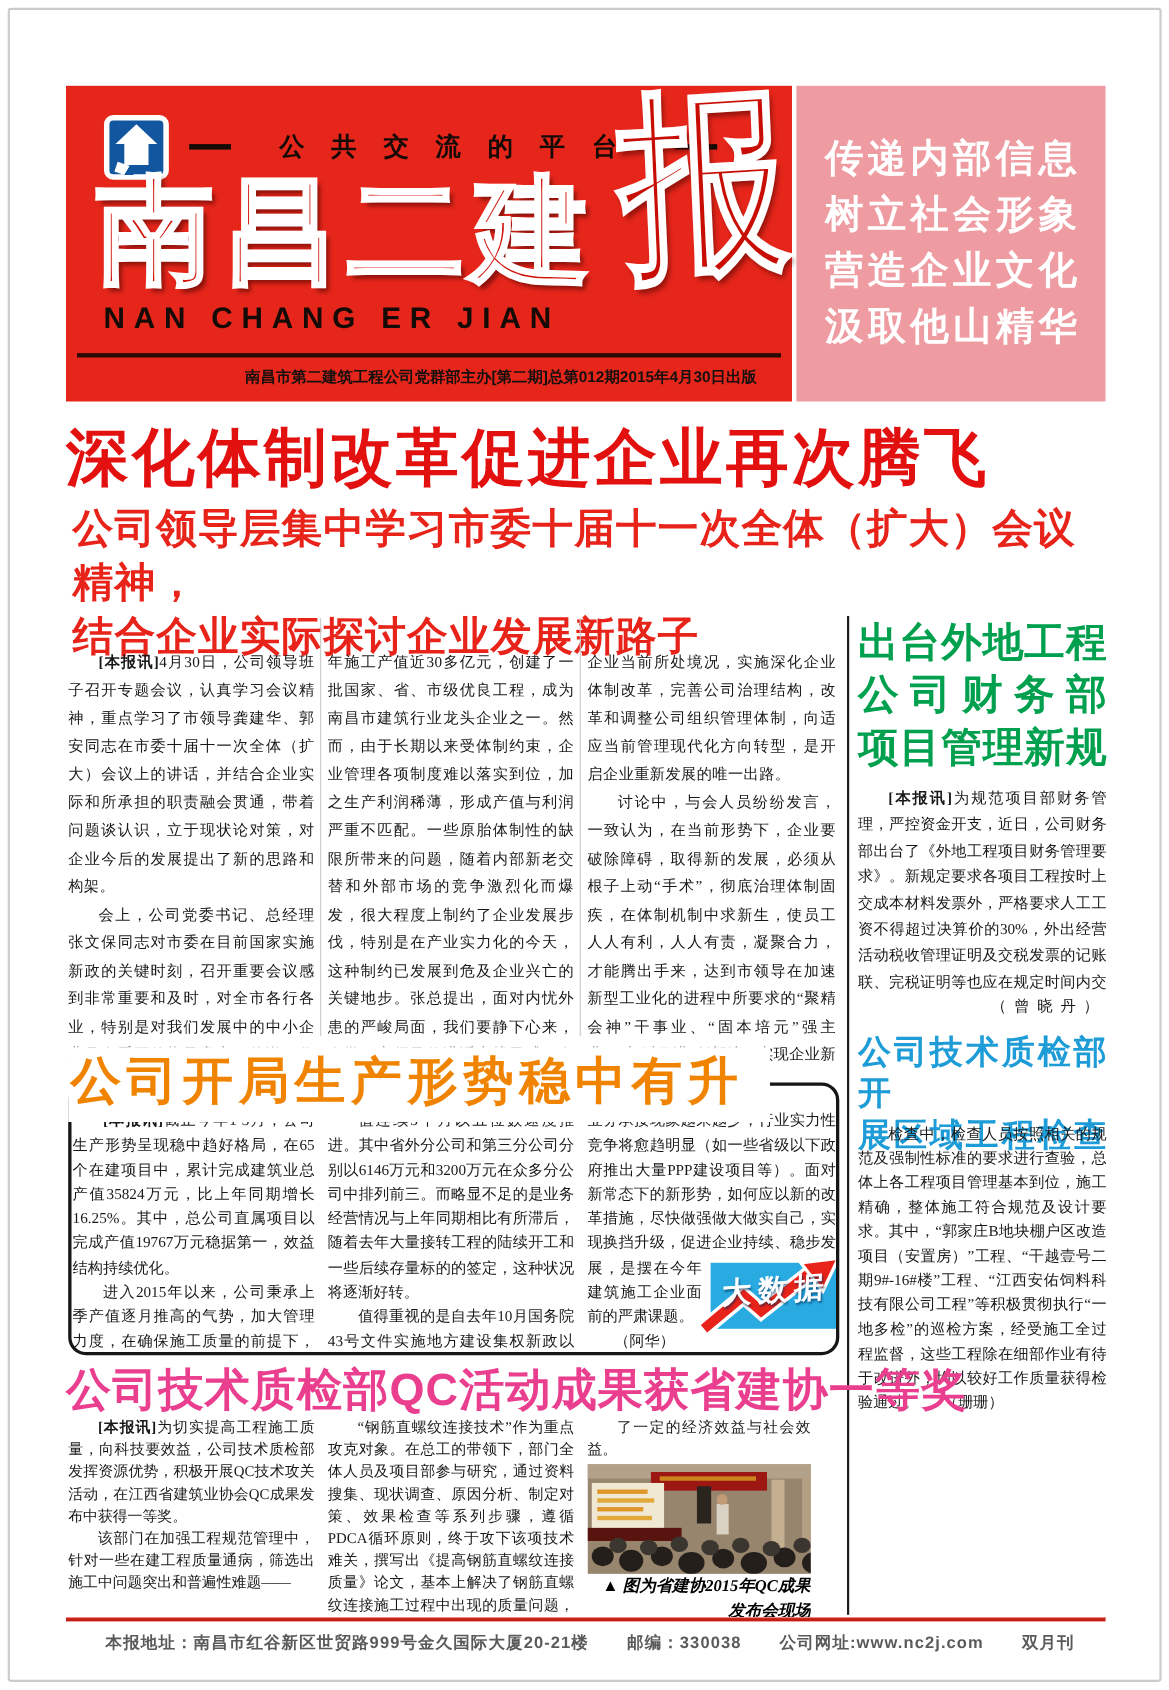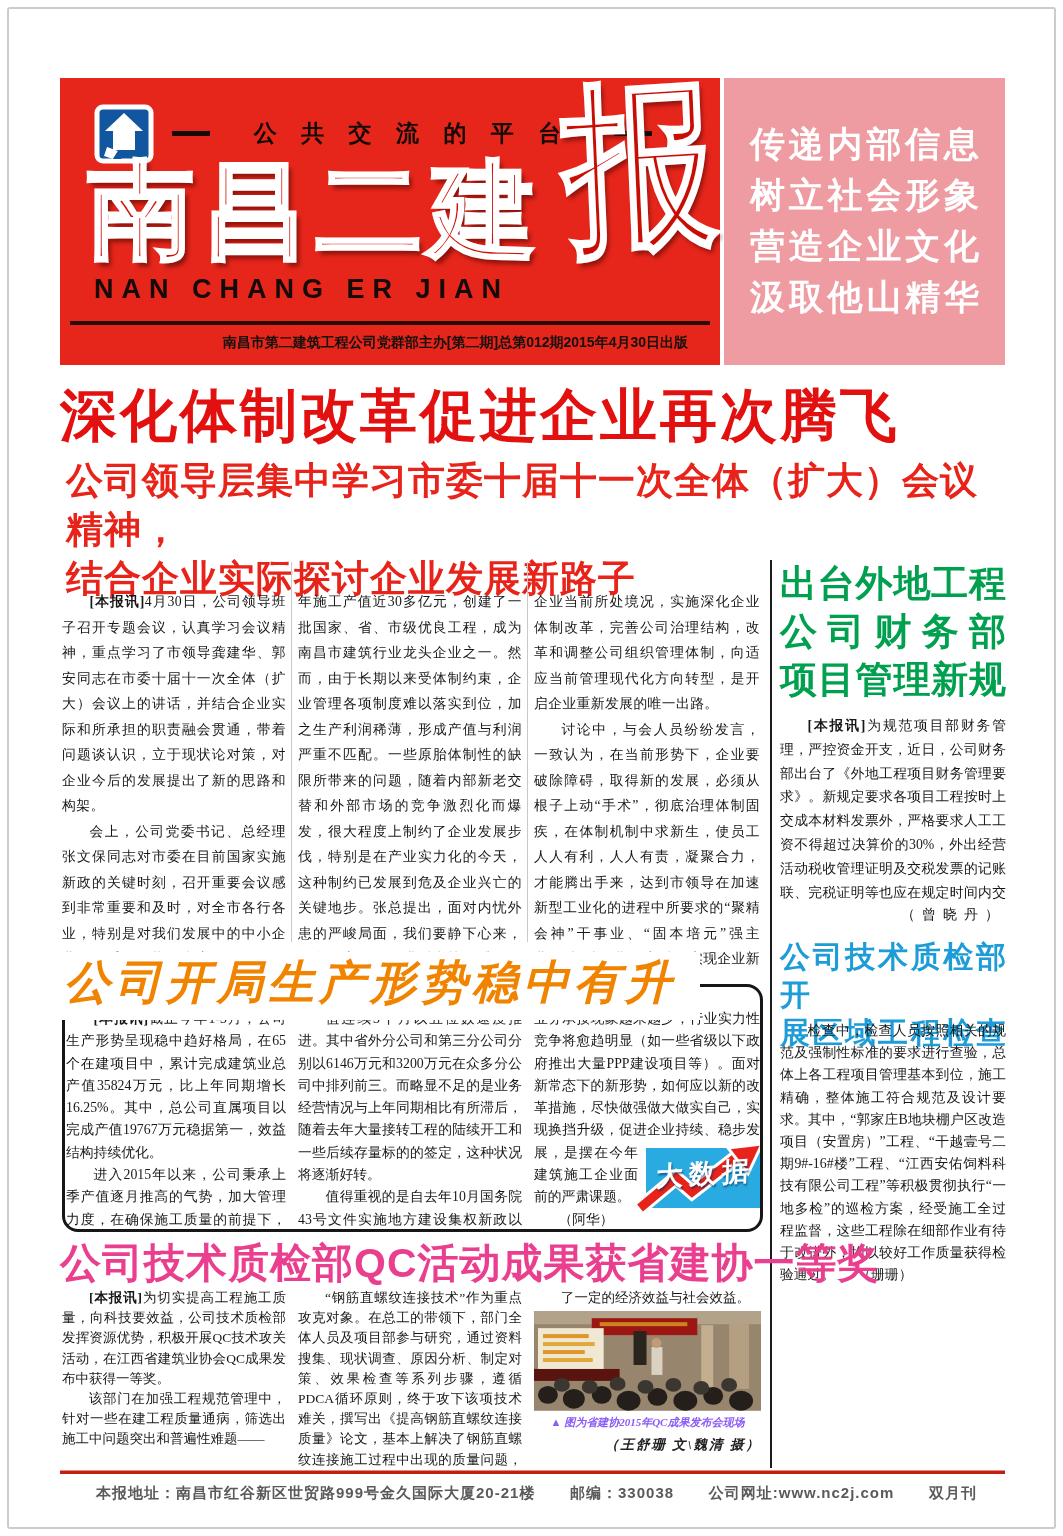--- a/index.html
+++ b/index.html
@@ -63,21 +63,21 @@
   .sb-headB { position:absolute; left:780px; top:938px; width:226px; }
   .sb-headB div { font-family:"Liberation Sans","DejaVu Sans",sans-serif; font-weight:700; font-size:30px;
       line-height:38px; color:#1e9cd7; text-align:justify; text-align-last:justify; }
   .sb-bodyB { position:absolute; left:780px; top:1020px; width:226px; height:446px; overflow:hidden;
       font-size:13.8px; line-height:22.2px; text-align:justify; color:#181818; }
   .sb-bodyB p { text-indent:2em; }
 
   
   .a2box { position:absolute; left:62px; top:984px; width:701px; height:248px;
       border:3px solid #161616; border-radius:16px; }
-  .headline2 { position:absolute; left:62px; top:952px; z-index:2;font-style:italic; }
+  .headline2 { position:absolute; left:62px; top:952px; z-index:2; }
   .headline2 span { display:inline-block; background:#ffffff; padding:0 24px 6px 2px;
       font-family:"Liberation Sans","DejaVu Sans",sans-serif; font-weight:900; font-size:46px;
       letter-spacing:5px; color:#f08300; white-space:nowrap; }
   .a2col { position:absolute; top:1008px; height:222px; overflow:hidden;
       font-size:13.8px; line-height:22.3px; text-align:justify; color:#181818; }
   #a2c1 { left:66px;  width:220px; }
   #a2c2 { left:298px; width:224px; }
   #a2c3 { left:534px; width:226px; }
   .a2col p { text-indent:2em; }
   .bigdata { float:right; width:114px; height:60px; background:#29abe2; margin:6px 0 2px 8px; position:relative; }
@@ -87,24 +87,24 @@
       transform:rotate(-4deg) skewX(-6deg); text-shadow:1px 2px 2px rgba(0,40,80,.6); }
   .a2byline { text-align:center; }
 
   
   .headline3 { position:absolute; left:60px; top:1236px; width:705px; font-family:"Liberation Sans","DejaVu Sans",sans-serif;
       font-weight:900; font-size:41px; letter-spacing:1px; color:#ea3f8f; white-space:nowrap; }
   .a3col { position:absolute; top:1288px; height:182px; overflow:hidden;
       font-size:13.5px; line-height:20.2px; text-align:justify; color:#181818; }
   #a3c1 { left:62px;  width:224px; }
   #a3c2 { left:298px; width:224px; }
-  #a3c3 { left:534px; width:227px; }
+  #a3c3 { left:534px; width:203px; }
   .a3col p { text-indent:2em; }
   .qc-photo { width:227px; height:100px; margin-top:3px; display:block; }
-  .photo-caption { font-size:11px; line-height:23px; font-style:italic; font-weight:700; color:#8b5cf6; text-align:center; }
+  .photo-caption { font-size:15px; line-height:23px; font-style:italic; font-weight:700; color:#000000; text-align:right; }
   .photo-credit { font-size:13.5px; line-height:22px; font-style:italic; font-weight:700; color:#222; text-align:right; letter-spacing:2px; }
 
   
   .footer-rule { position:absolute; left:60px; top:1470px; width:945px; height:4px; background:#c41e14;
       border-top:1px solid #e9897f; }
   .footer-row { position:absolute; left:60px; top:1484px; width:945px; display:flex; justify-content:space-between;
       padding:0 28px 0 36px; font-family:"Liberation Sans","DejaVu Sans",sans-serif; font-weight:700;
       font-size:15px; color:#5a5a5a; letter-spacing:1px; }
 </style>
 </head>

